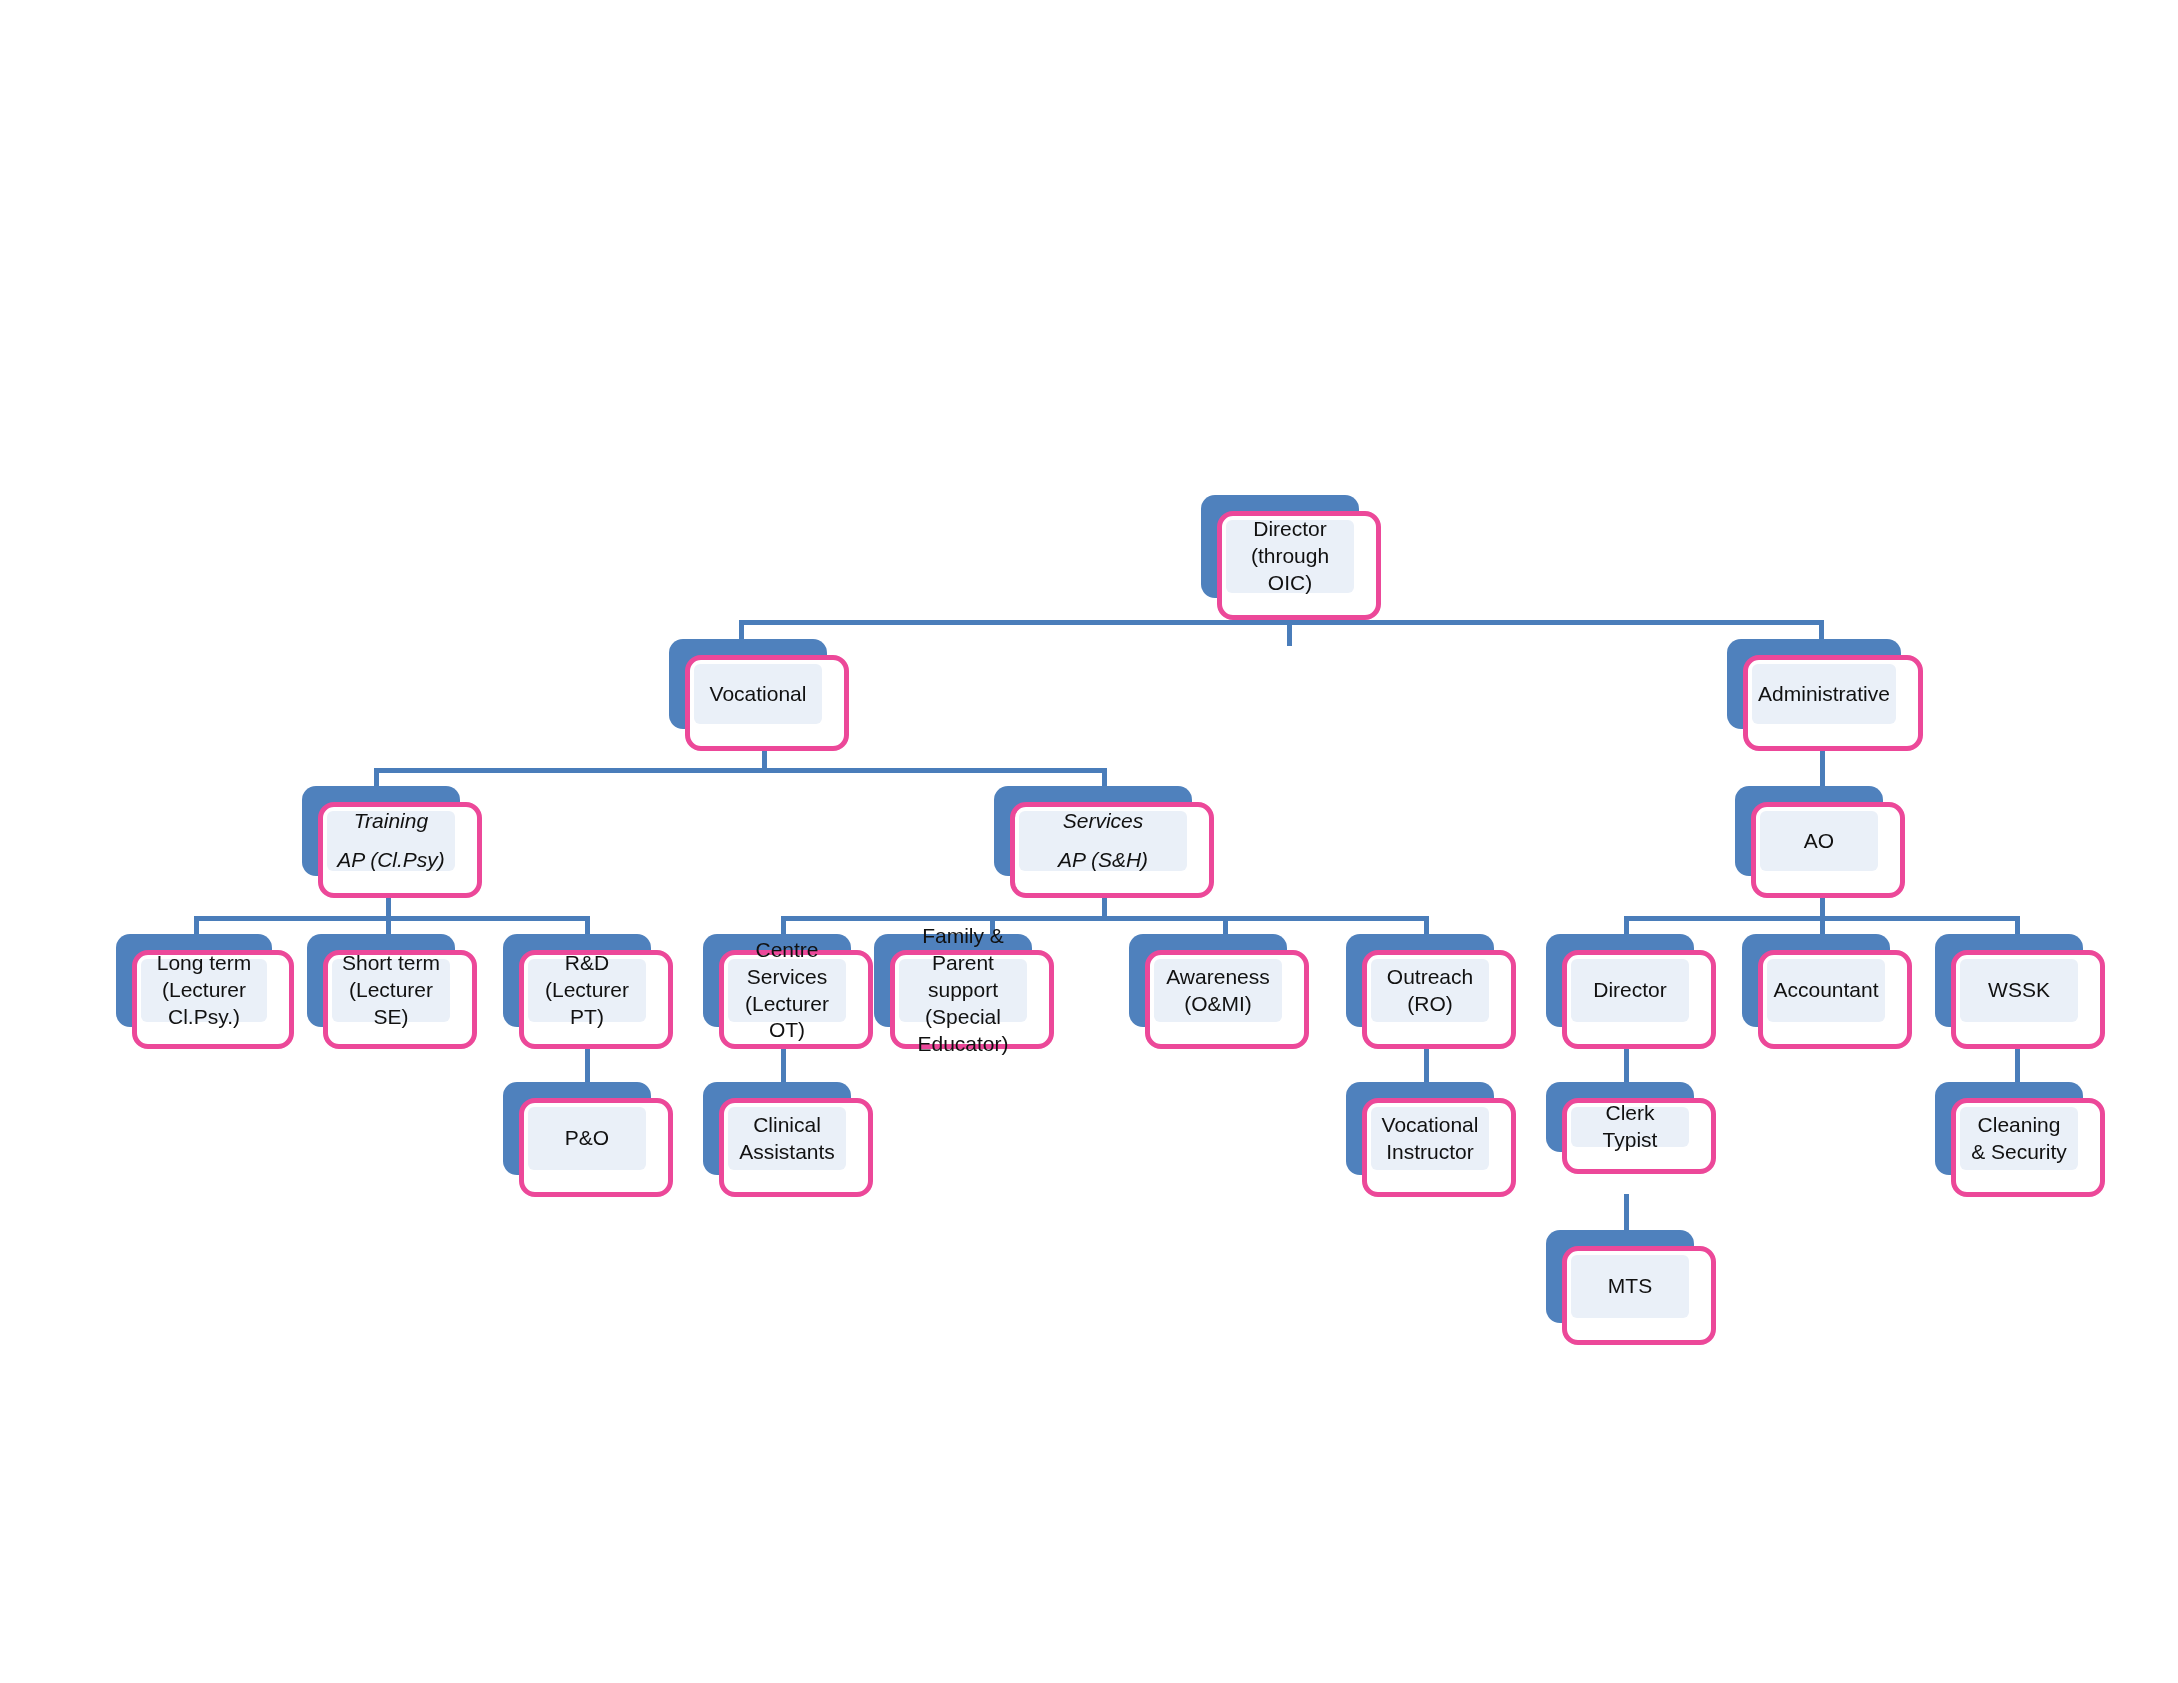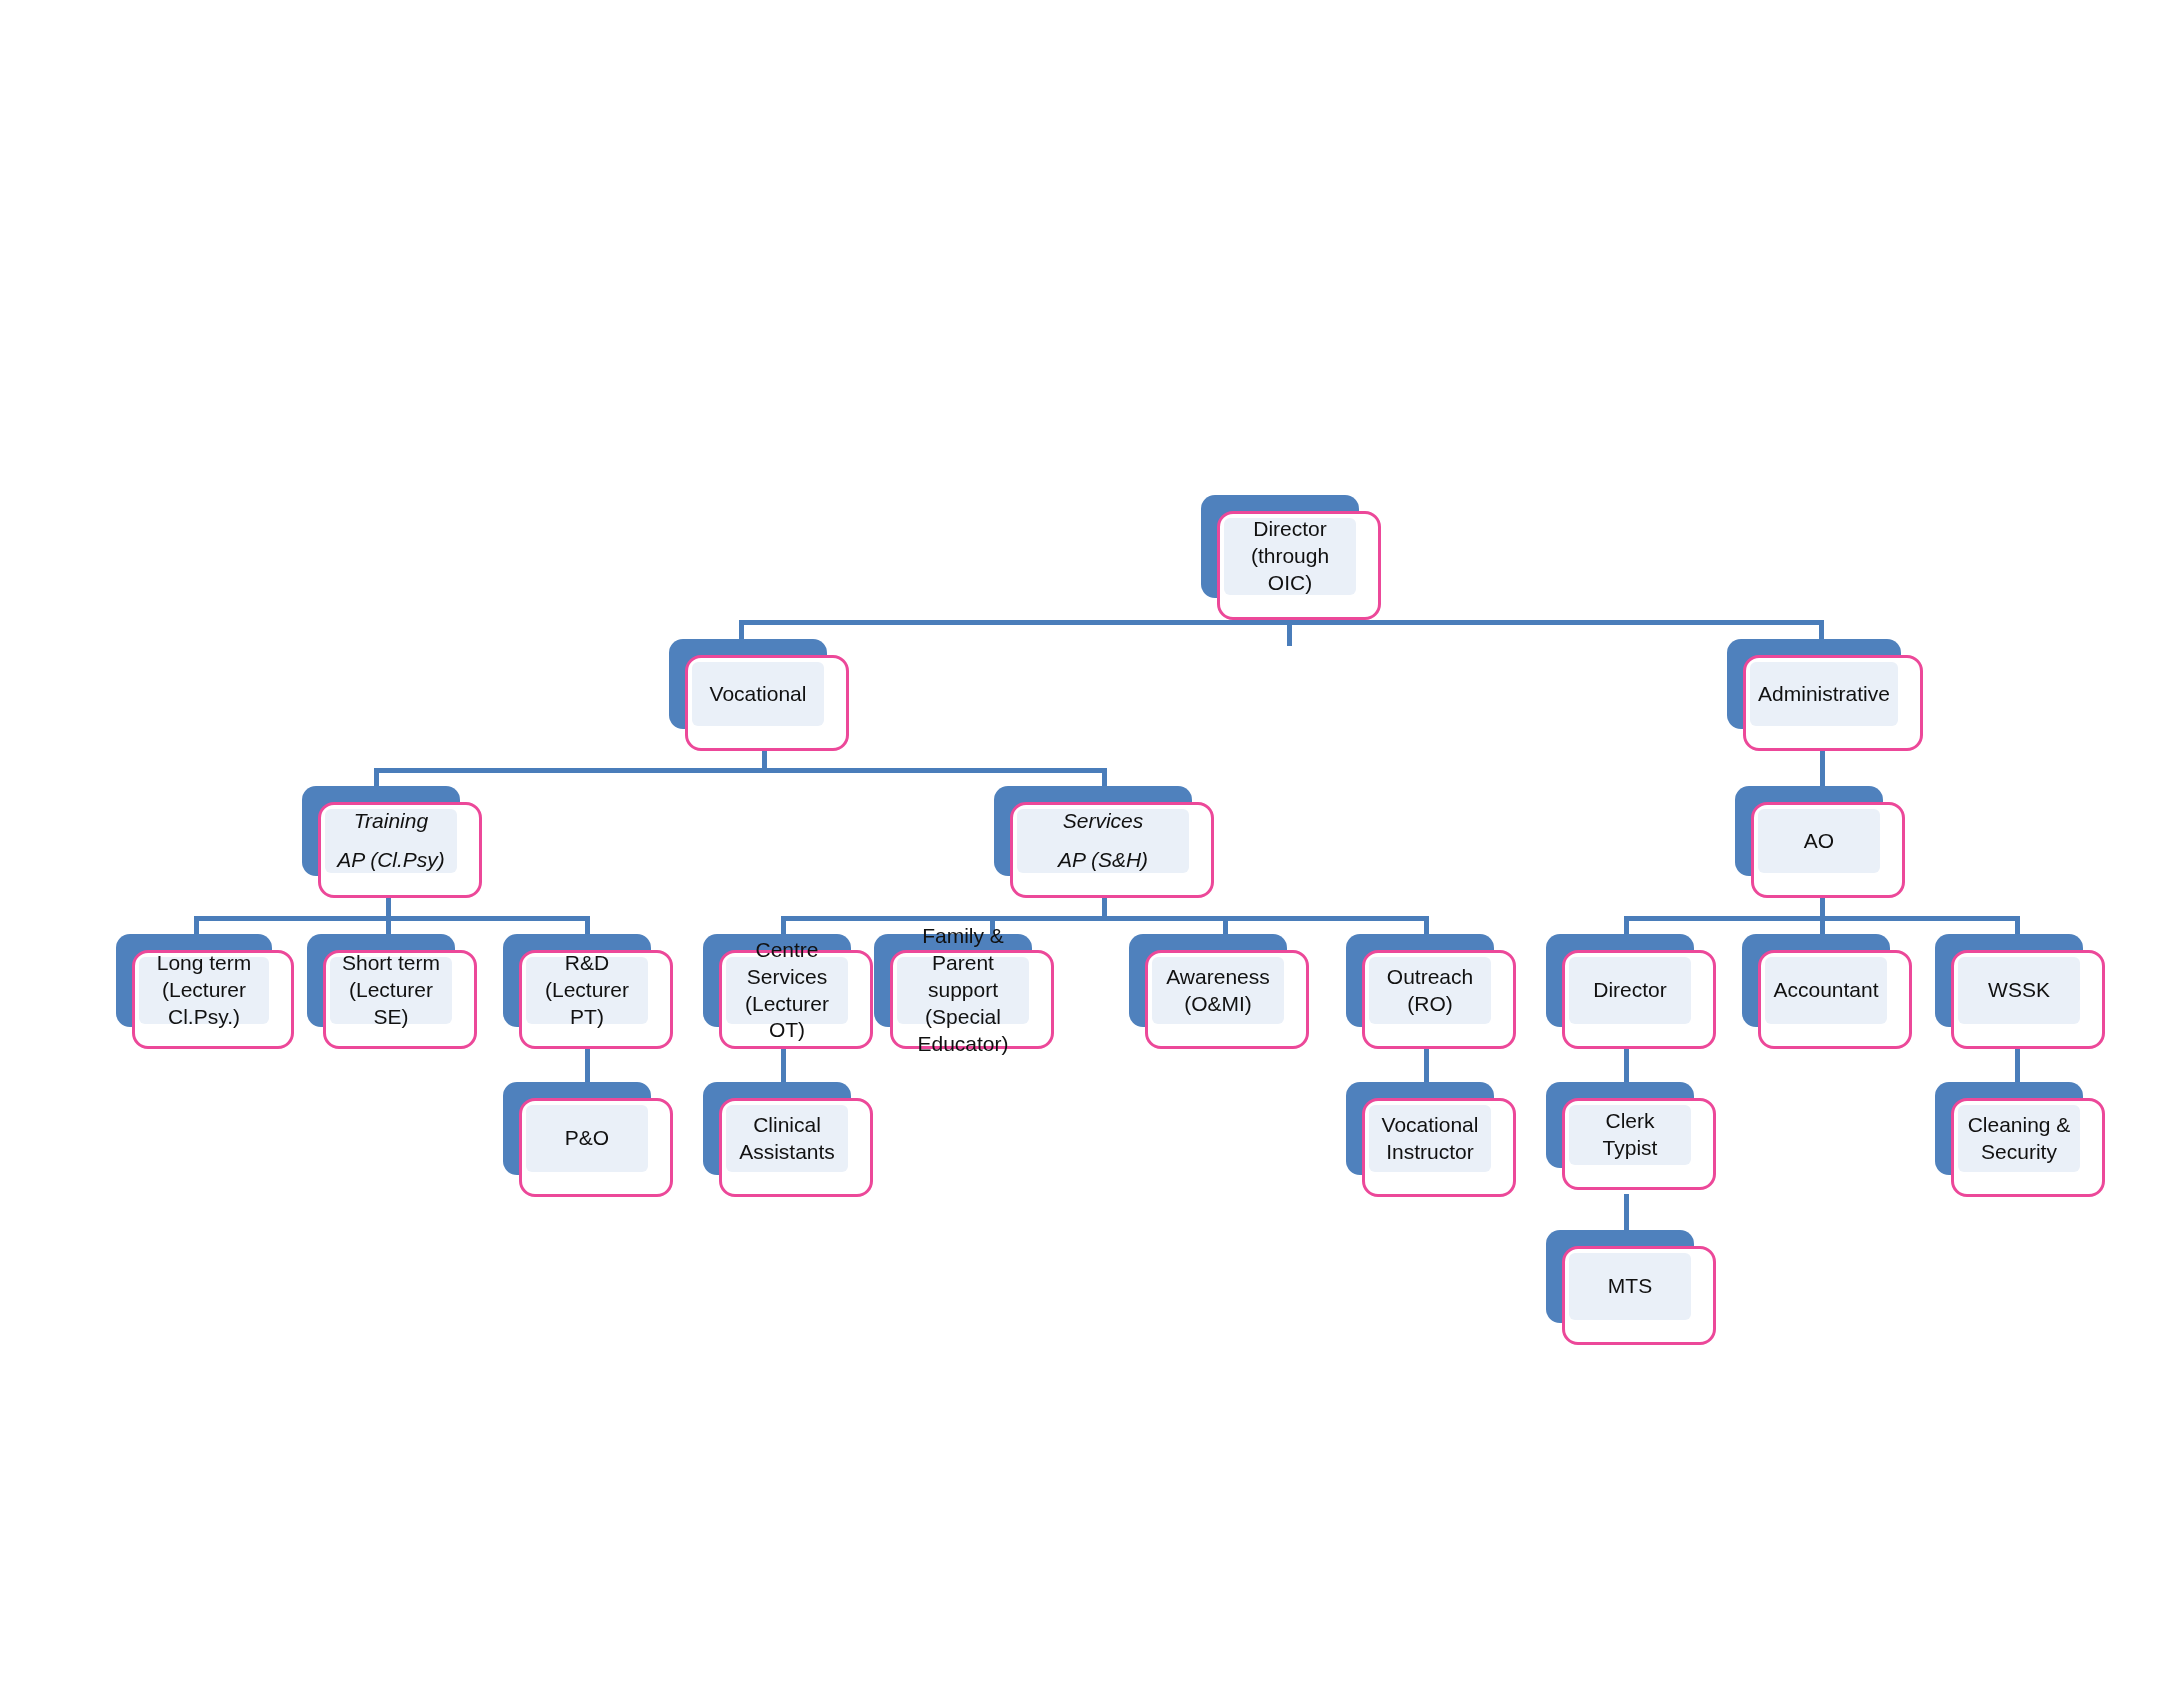--- a/index.html
+++ b/index.html
@@ -42,21 +42,21 @@
     background: #4f81bd;
     border-radius: 14px;
   }
   .node .frame {
     position: absolute;
     left: 16px;
     top: 16px;
     width: calc(100% - 16px);
     height: calc(100% - 16px);
     background: #ffffff;
-    border: 3px solid #ec4899;
+    border: 5px solid #ec4899;
     border-radius: 16px;
     box-sizing: border-box;
   }
   .node .inner {
     position: absolute;
     left: 4px;
     top: 4px;
     right: 22px;
     bottom: 22px;
     background: #eaf0f8;
@@ -261,21 +261,21 @@
       </div>
     </div>
     <div class="node" style="left: 1346px; top: 1082px; width: 170px; height: 115px;">
       <div class="shadow"></div>
       <div class="frame">
         <div class="inner">
           <div class="label">Vocational Instructor</div>
         </div>
       </div>
     </div>
-    <div class="node" style="left: 1546px; top: 1082px; width: 170px; height: 108px;">
+    <div class="node" style="left: 1546px; top: 1082px; width: 170px; height: 92px;">
       <div class="shadow"></div>
       <div class="frame">
         <div class="inner">
           <div class="label">Clerk Typist</div>
         </div>
       </div>
     </div>
     <div class="node" style="left: 1935px; top: 1082px; width: 170px; height: 115px;">
       <div class="shadow"></div>
       <div class="frame">

